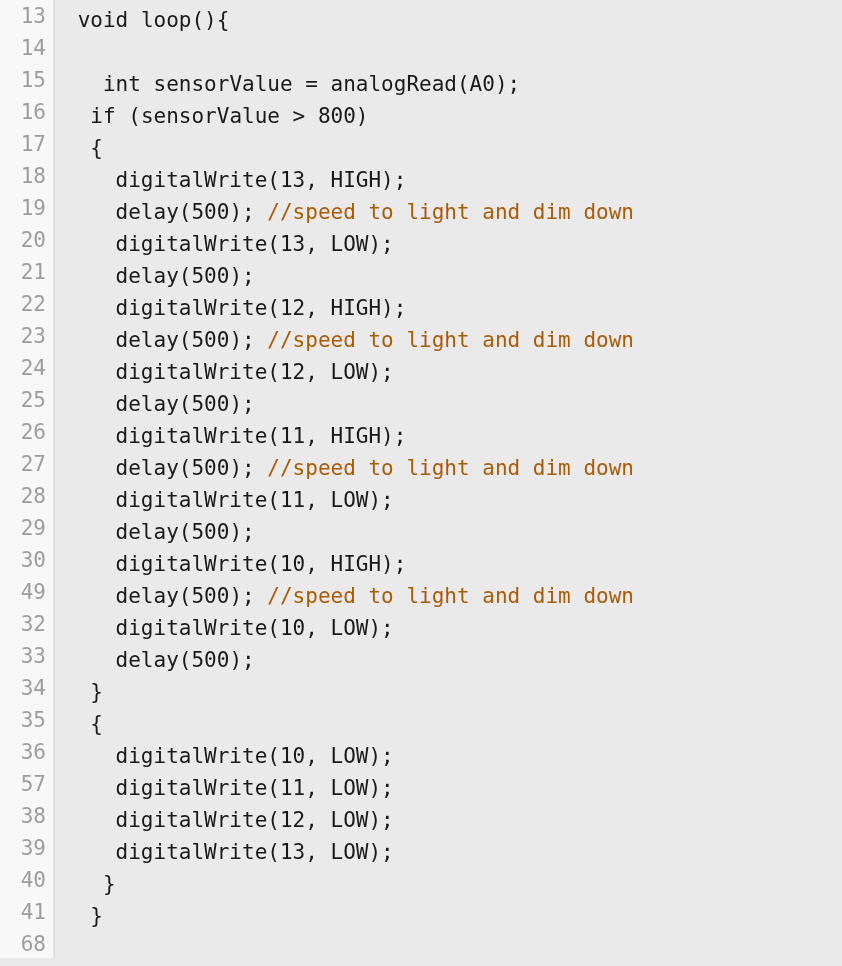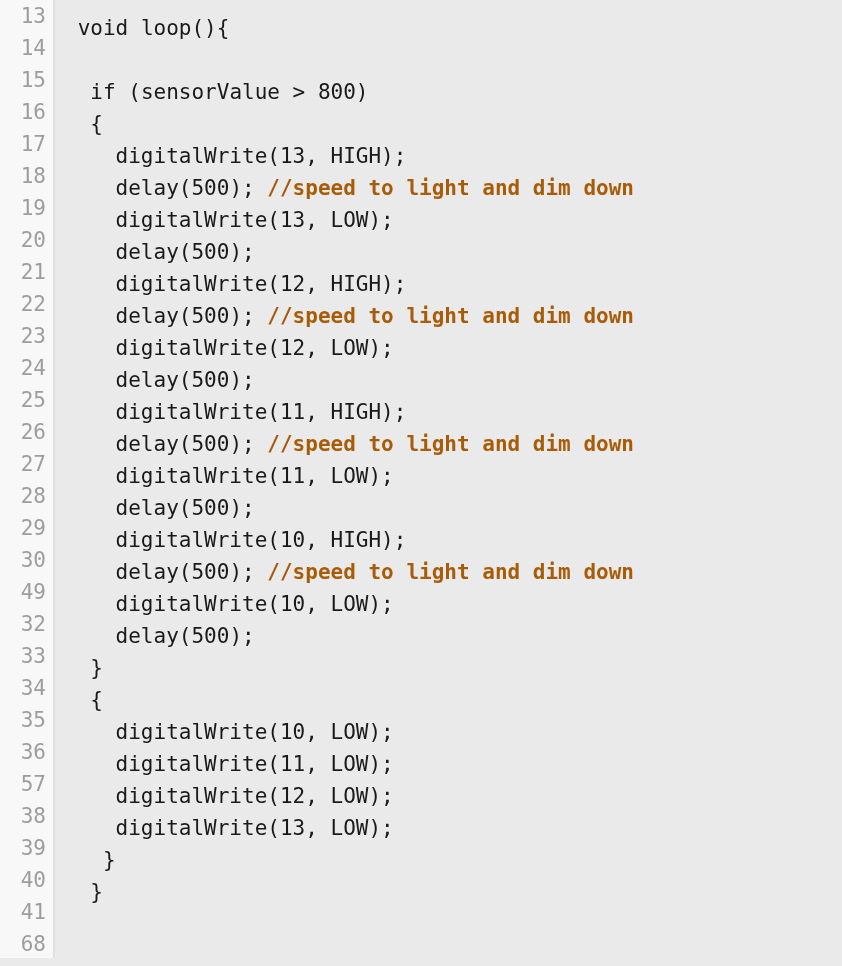--- a/index.html
+++ b/index.html
@@ -49,34 +49,34 @@
     box-sizing: border-box;
     white-space: pre;
   }
 
   
   #code {
     flex: 1 1 auto;
     height: 958px;
     background: #eaeaea;
     padding-left: 10px;
-    padding-top: 12px;
+    padding-top: 4px;
     box-sizing: border-box;
     overflow: hidden;
   }
   .codeline {
     height: 32px;
     line-height: 32px;
     font-family: "DejaVu Sans Mono", "Liberation Mono", monospace;
     font-size: 21px;
     color: #1a1a1a;
     white-space: pre;
     box-sizing: border-box;
   }
-  .tok-comment { color: #a85c08; font-weight: bold; }
+  .tok-comment { color: #a85c08; }
   .tok-plain   { color: #1a1a1a; }
 </style>
 </head>
 <body>
 
 <div id="editor">
 
   <div id="gutter">
       <div class="lineno">13</div>
       <div class="lineno">14</div>
@@ -106,20 +106,21 @@
       <div class="lineno">38</div>
       <div class="lineno">39</div>
       <div class="lineno">40</div>
       <div class="lineno">41</div>
       <div class="lineno">68</div>
     </div>
 
   <div id="code">
       <div class="codeline"><span class="tok-plain"> </span><span class="tok-keyword">void</span><span class="tok-plain"> loop(){</span></div>
       <div class="codeline">&nbsp;</div>
+      <div class="codeline"><span class="tok-plain">   </span><span class="tok-keyword">int</span><span class="tok-plain"> sensorValue = analogRead(A0);</span></div>
       <div class="codeline"><span class="tok-plain">  </span><span class="tok-keyword">if</span><span class="tok-plain"> (sensorValue &gt; </span><span class="tok-number">800</span><span class="tok-plain">)</span></div>
       <div class="codeline"><span class="tok-plain">  {</span></div>
       <div class="codeline"><span class="tok-plain">    digitalWrite(</span><span class="tok-number">13</span><span class="tok-plain">, HIGH);</span></div>
       <div class="codeline"><span class="tok-plain">    delay(</span><span class="tok-number">500</span><span class="tok-plain">); </span><span class="tok-comment">//speed to light and dim down</span></div>
       <div class="codeline"><span class="tok-plain">    digitalWrite(</span><span class="tok-number">13</span><span class="tok-plain">, LOW);</span></div>
       <div class="codeline"><span class="tok-plain">    delay(</span><span class="tok-number">500</span><span class="tok-plain">);</span></div>
       <div class="codeline"><span class="tok-plain">    digitalWrite(</span><span class="tok-number">12</span><span class="tok-plain">, HIGH);</span></div>
       <div class="codeline"><span class="tok-plain">    delay(</span><span class="tok-number">500</span><span class="tok-plain">); </span><span class="tok-comment">//speed to light and dim down</span></div>
       <div class="codeline"><span class="tok-plain">    digitalWrite(</span><span class="tok-number">12</span><span class="tok-plain">, LOW);</span></div>
       <div class="codeline"><span class="tok-plain">    delay(</span><span class="tok-number">500</span><span class="tok-plain">);</span></div>

